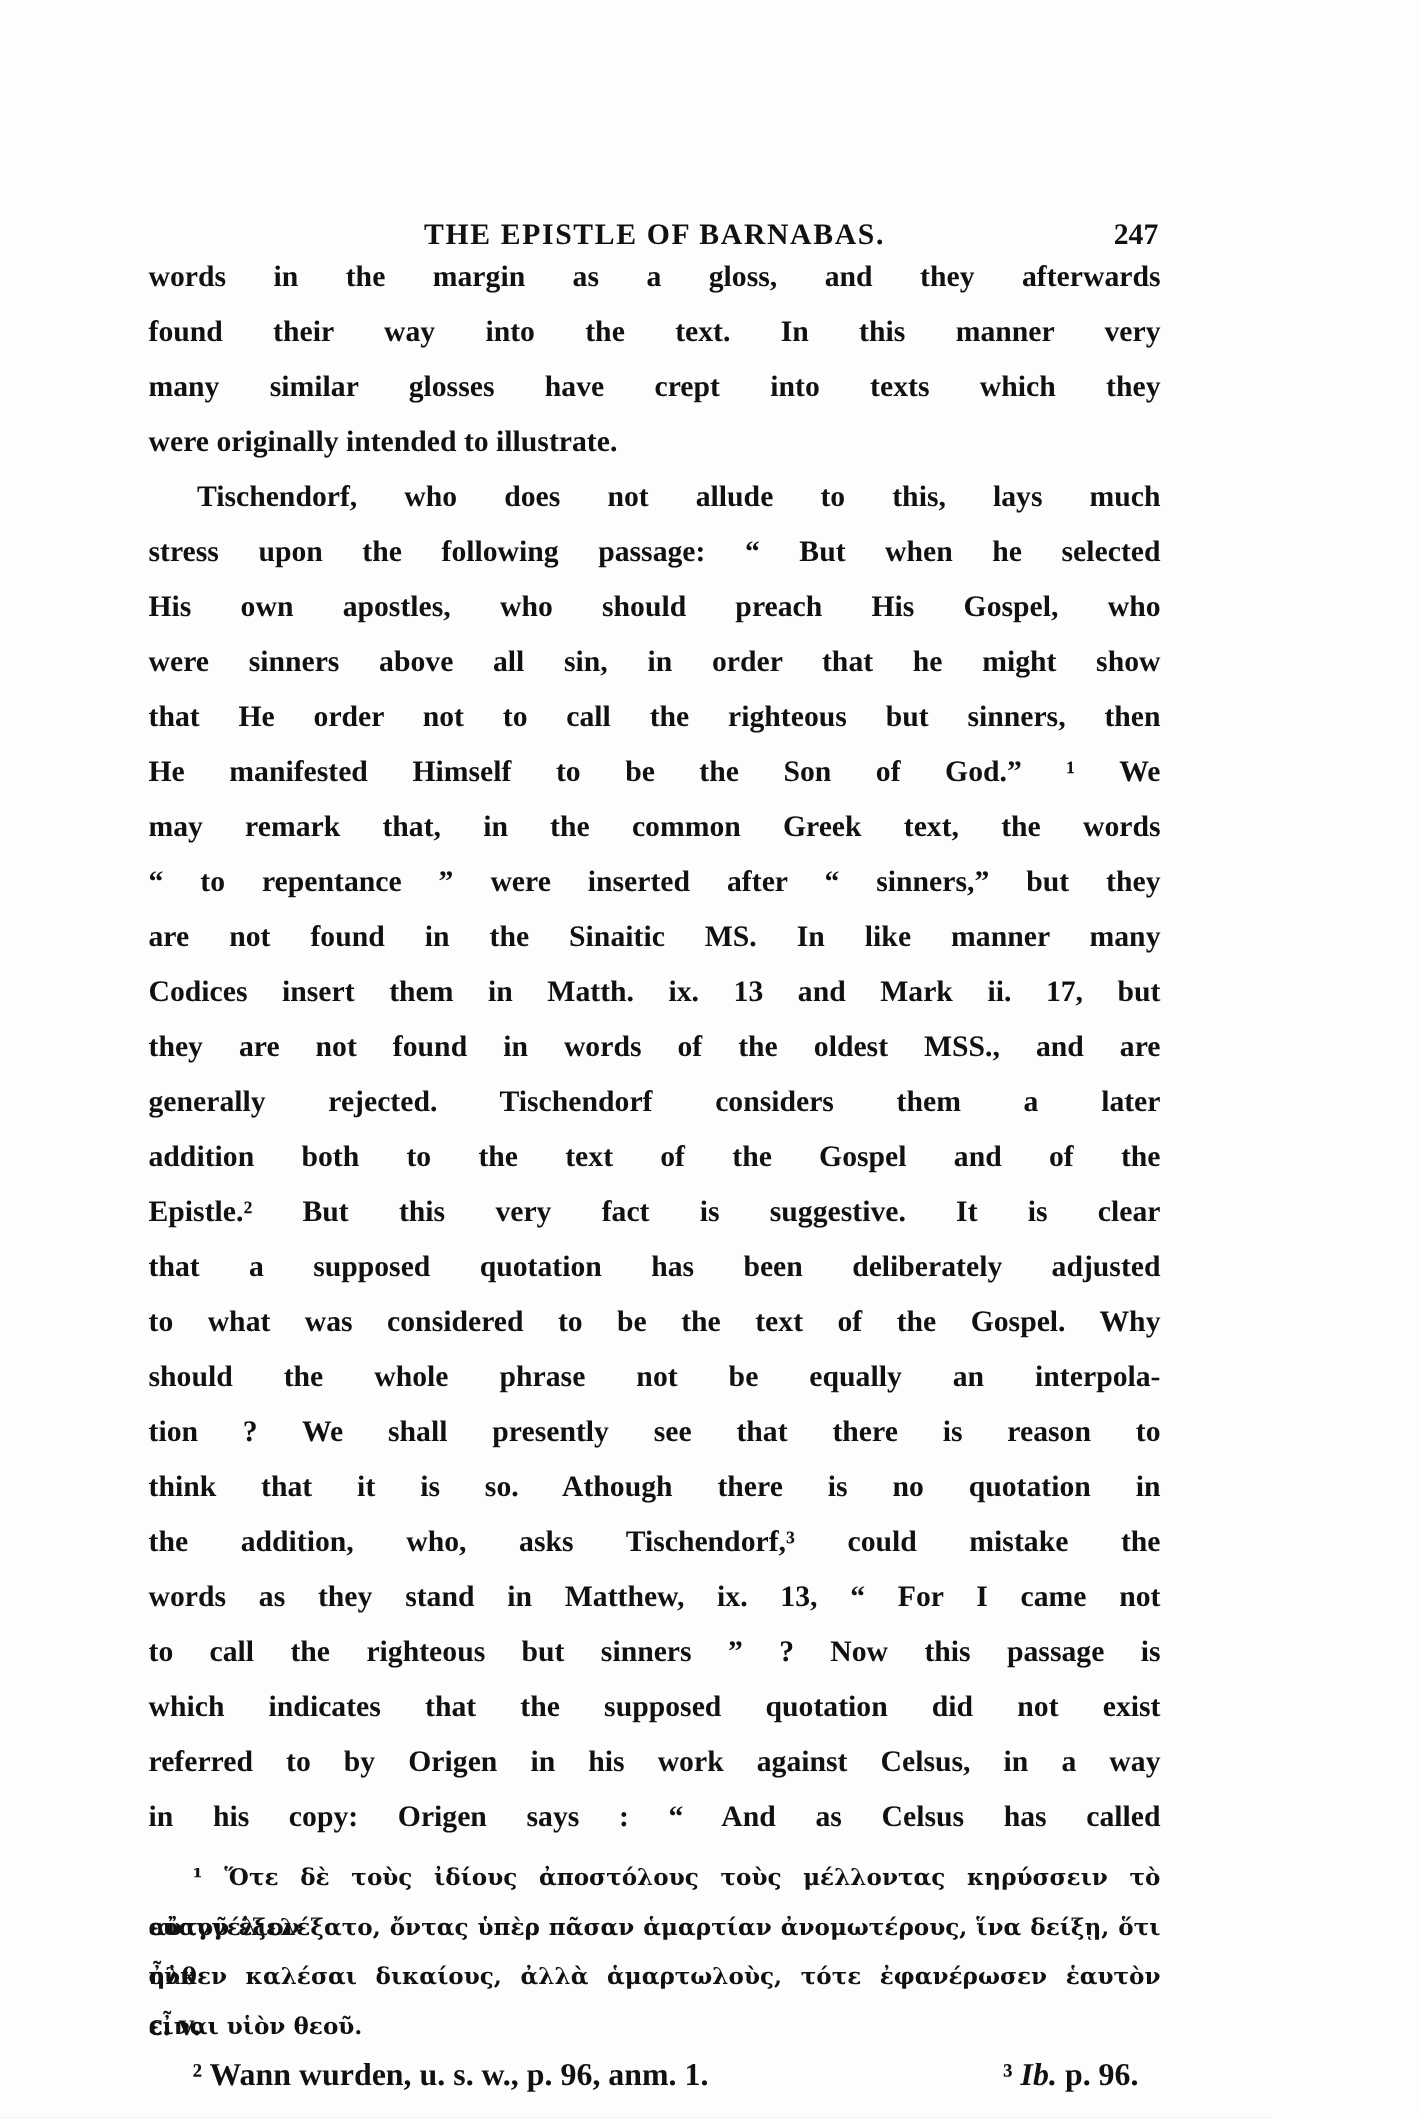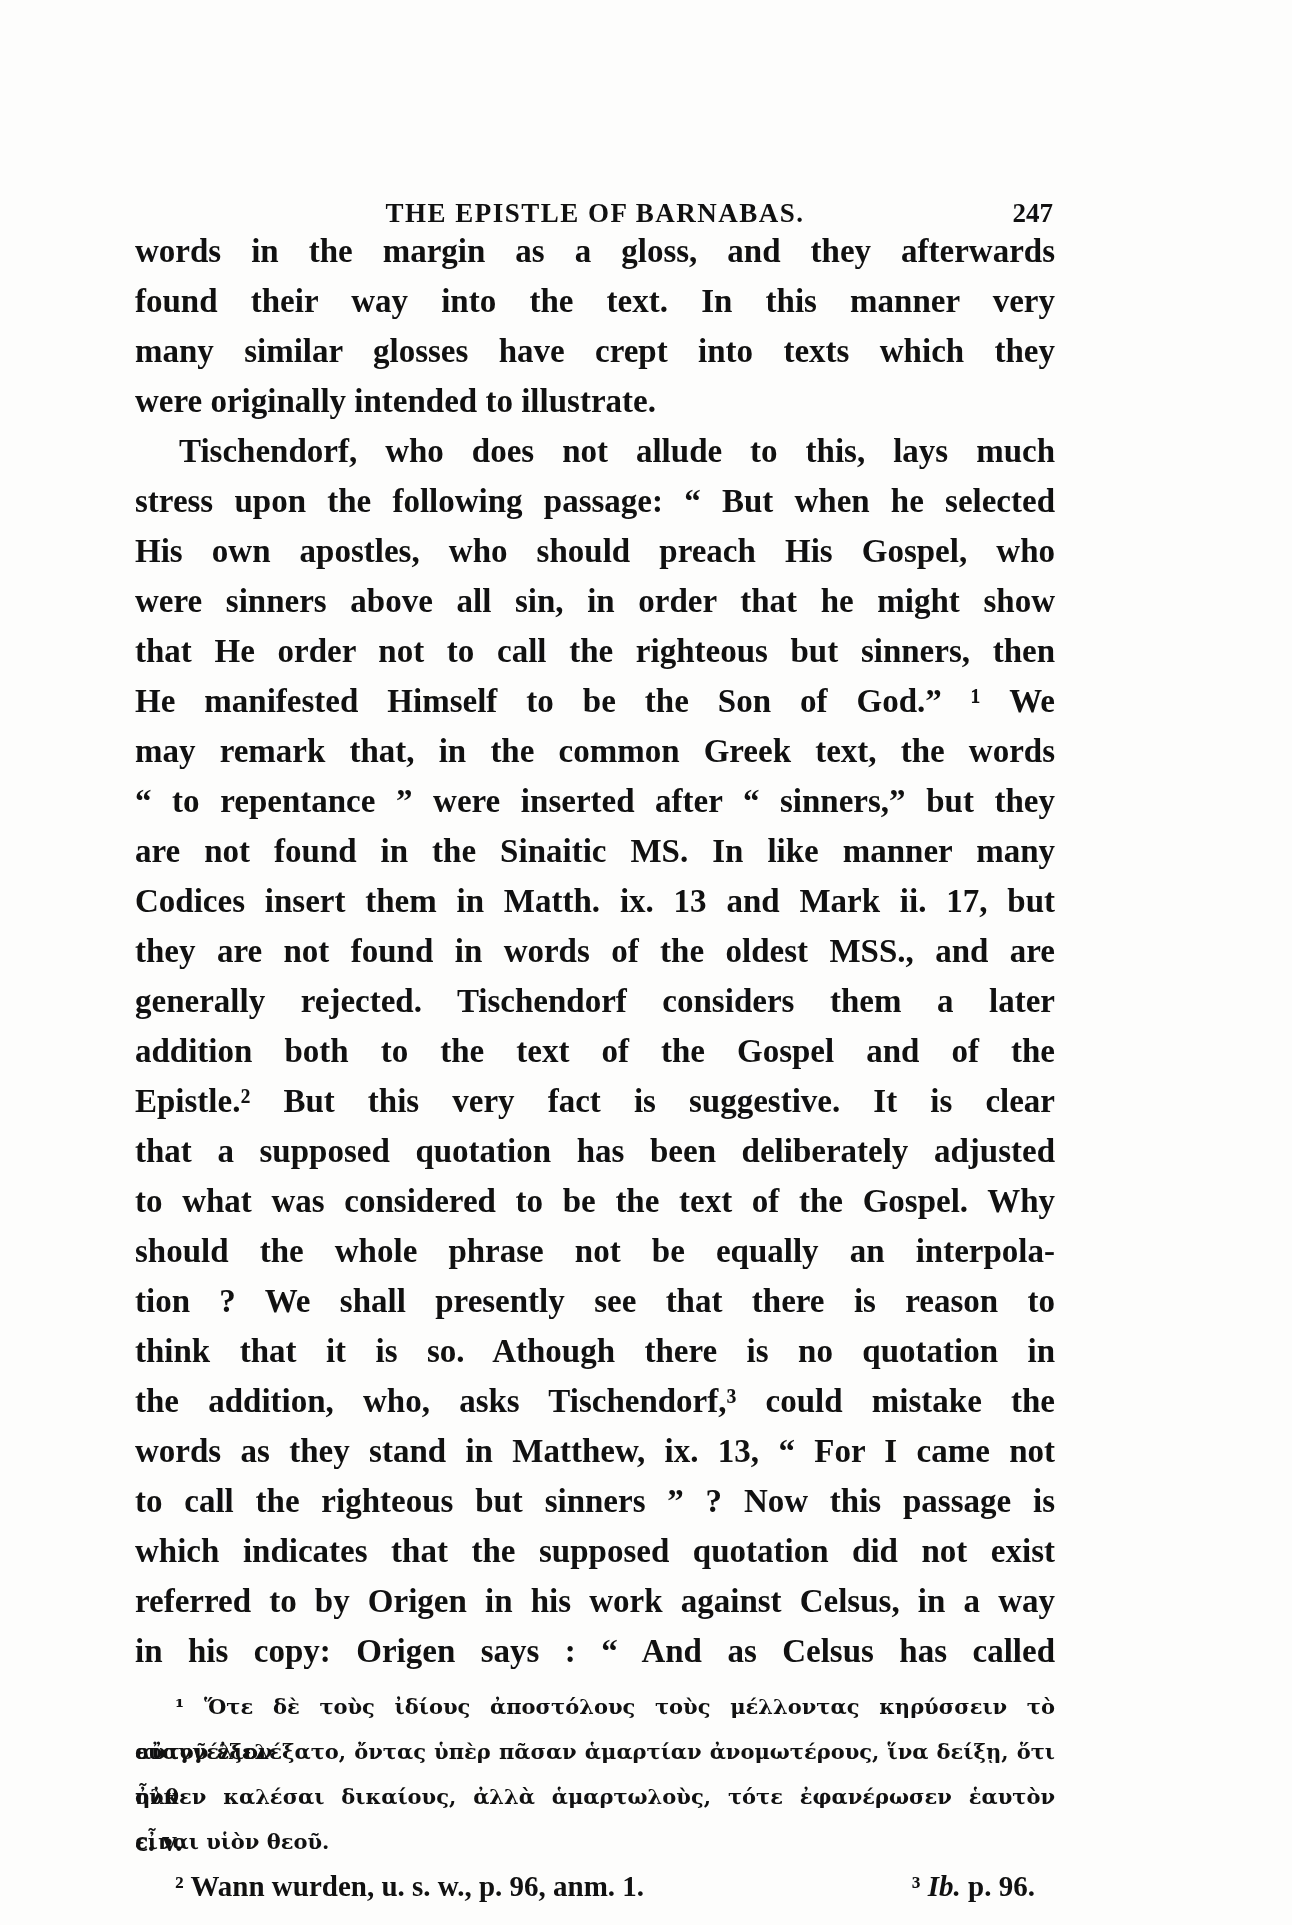--- a/index.html
+++ b/index.html
@@ -23,21 +23,21 @@
   #page-number{
     position:absolute;right:2px;top:0;
     font-size:27px;font-weight:bold;line-height:40px;text-align:center;
   }
   
   #bodyblock{
     position:absolute;left:135px;top:226px;width:920px;
   }
   .bline{
     height:50px;line-height:50px;
-    font-size:33px;font-weight:bold;
+    font-size:27px;font-weight:bold;
     text-align:justify;text-align-last:justify;
     white-space:nowrap;
     white-space:normal;
     overflow:visible;
   }
   .bline.end{text-align-last:left;}
   .bline.indent{text-indent:44px;}
   
   #footnotes{
     position:absolute;left:135px;top:1684px;width:920px;

